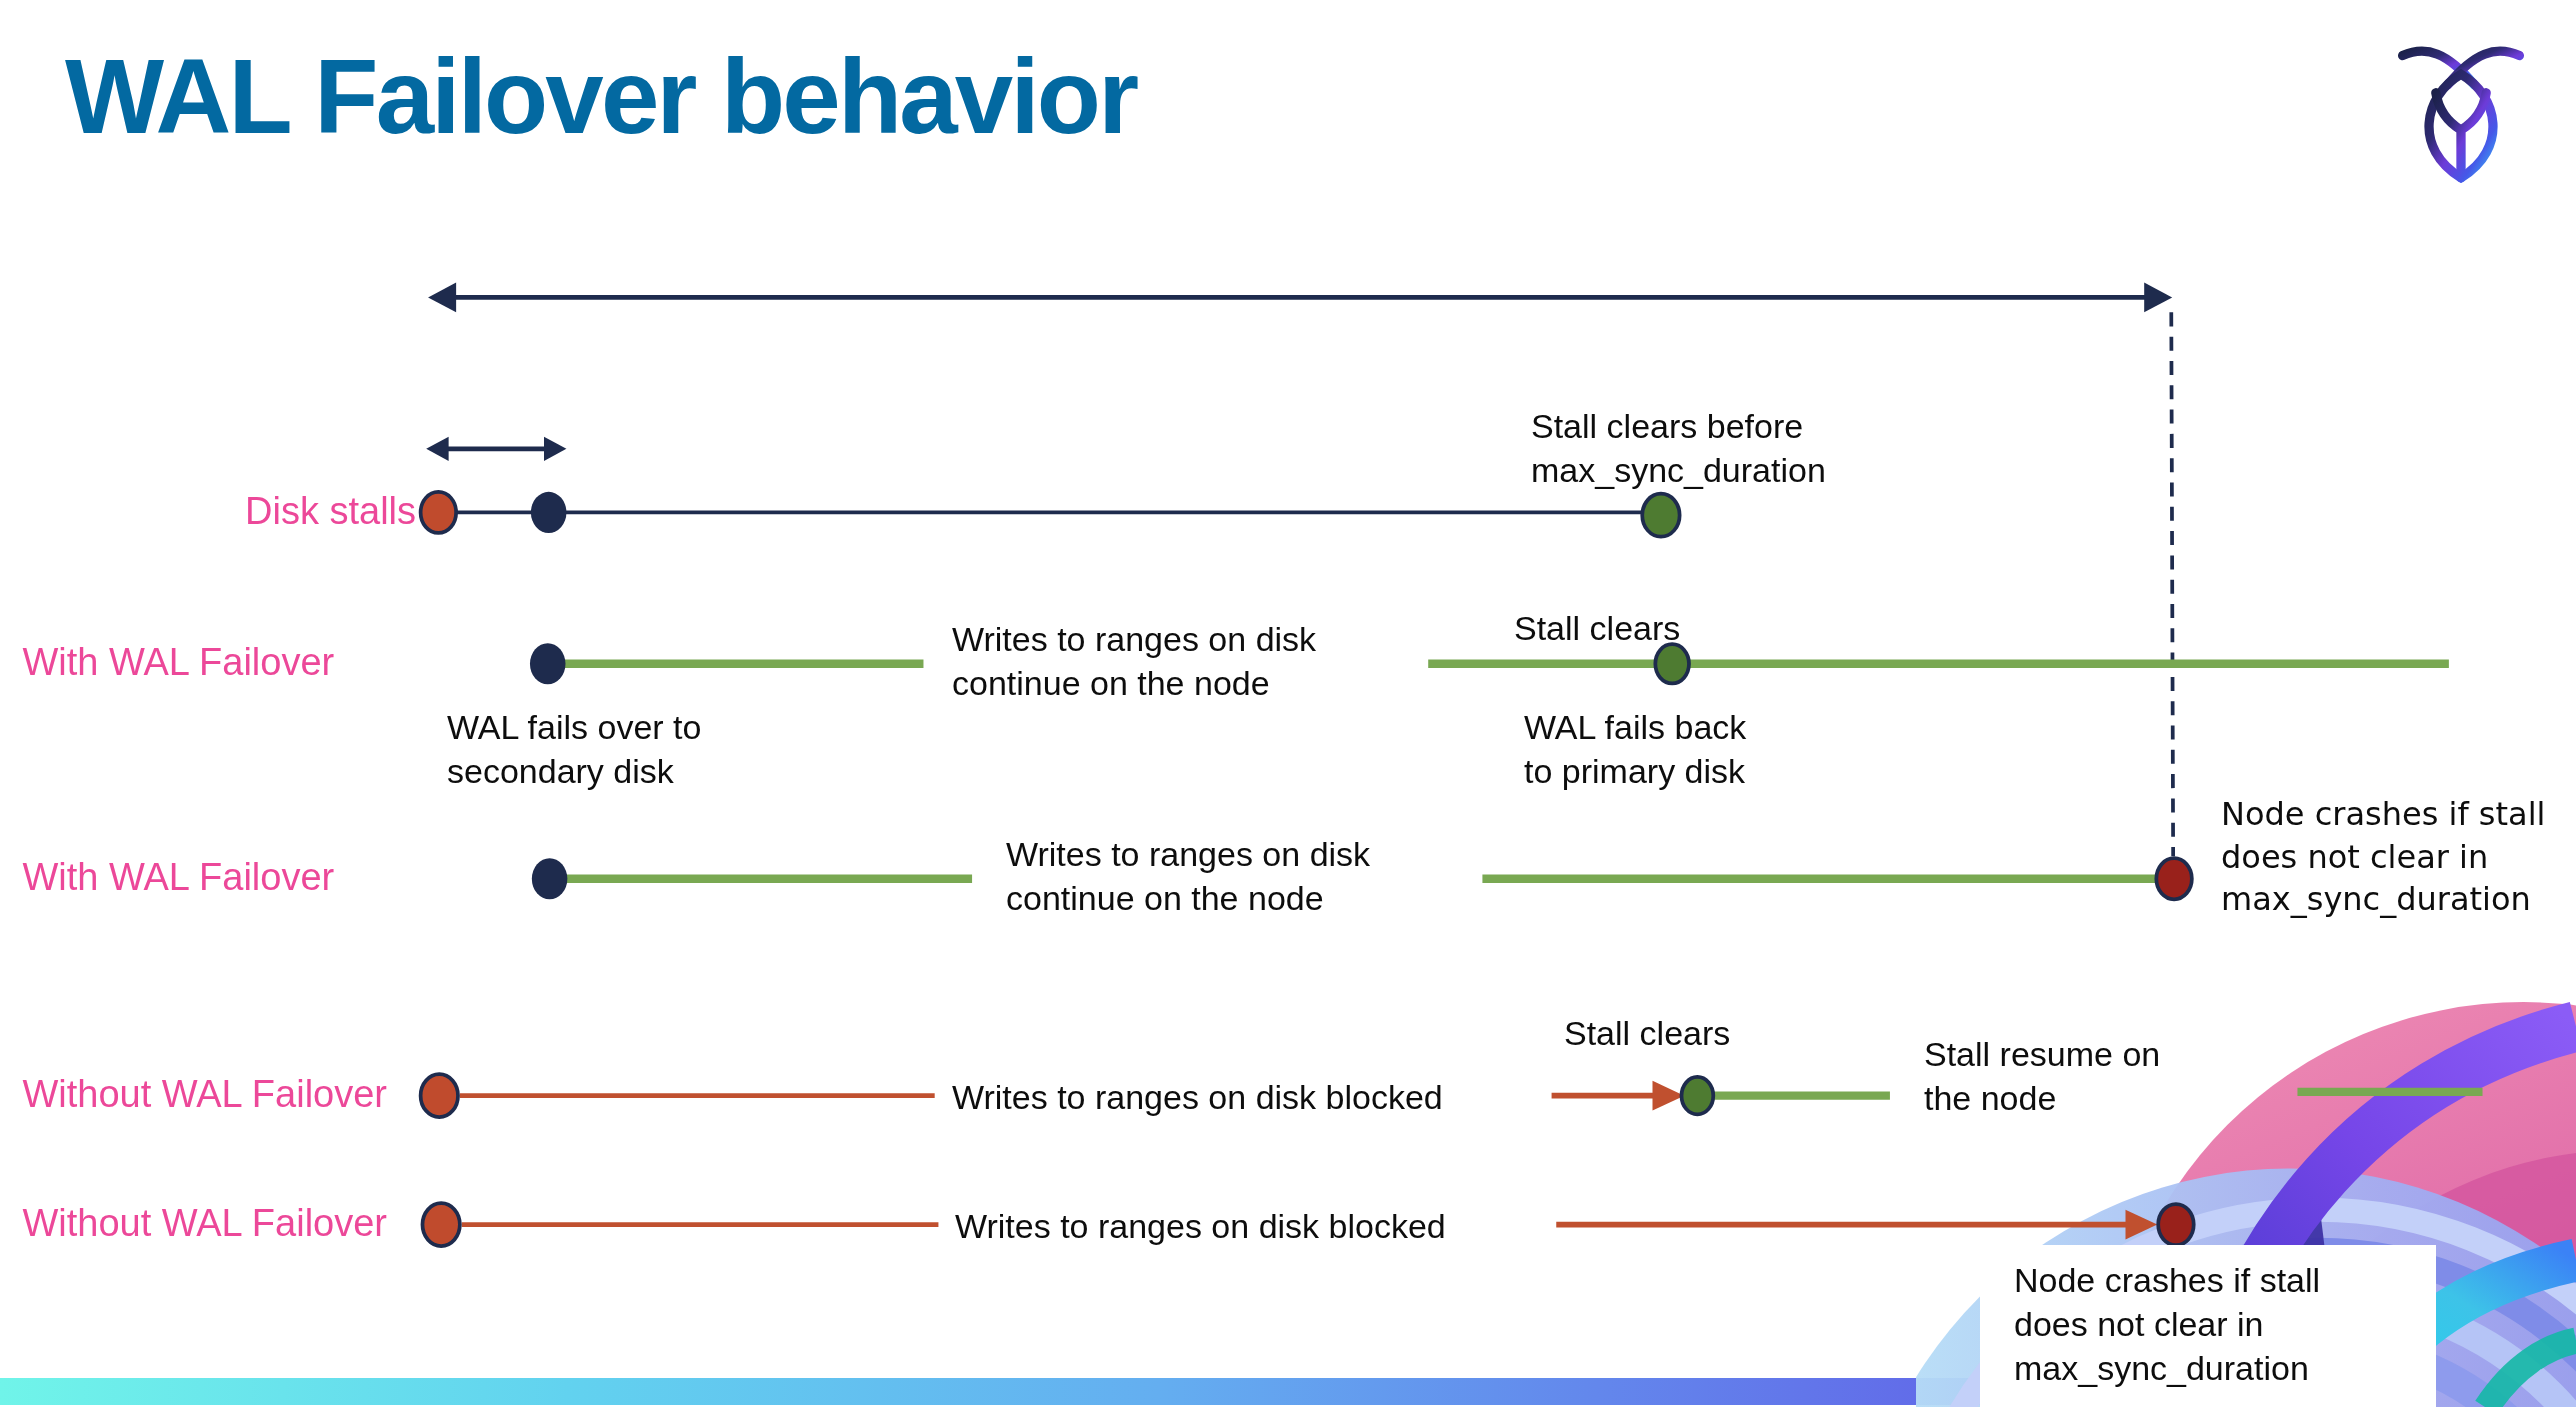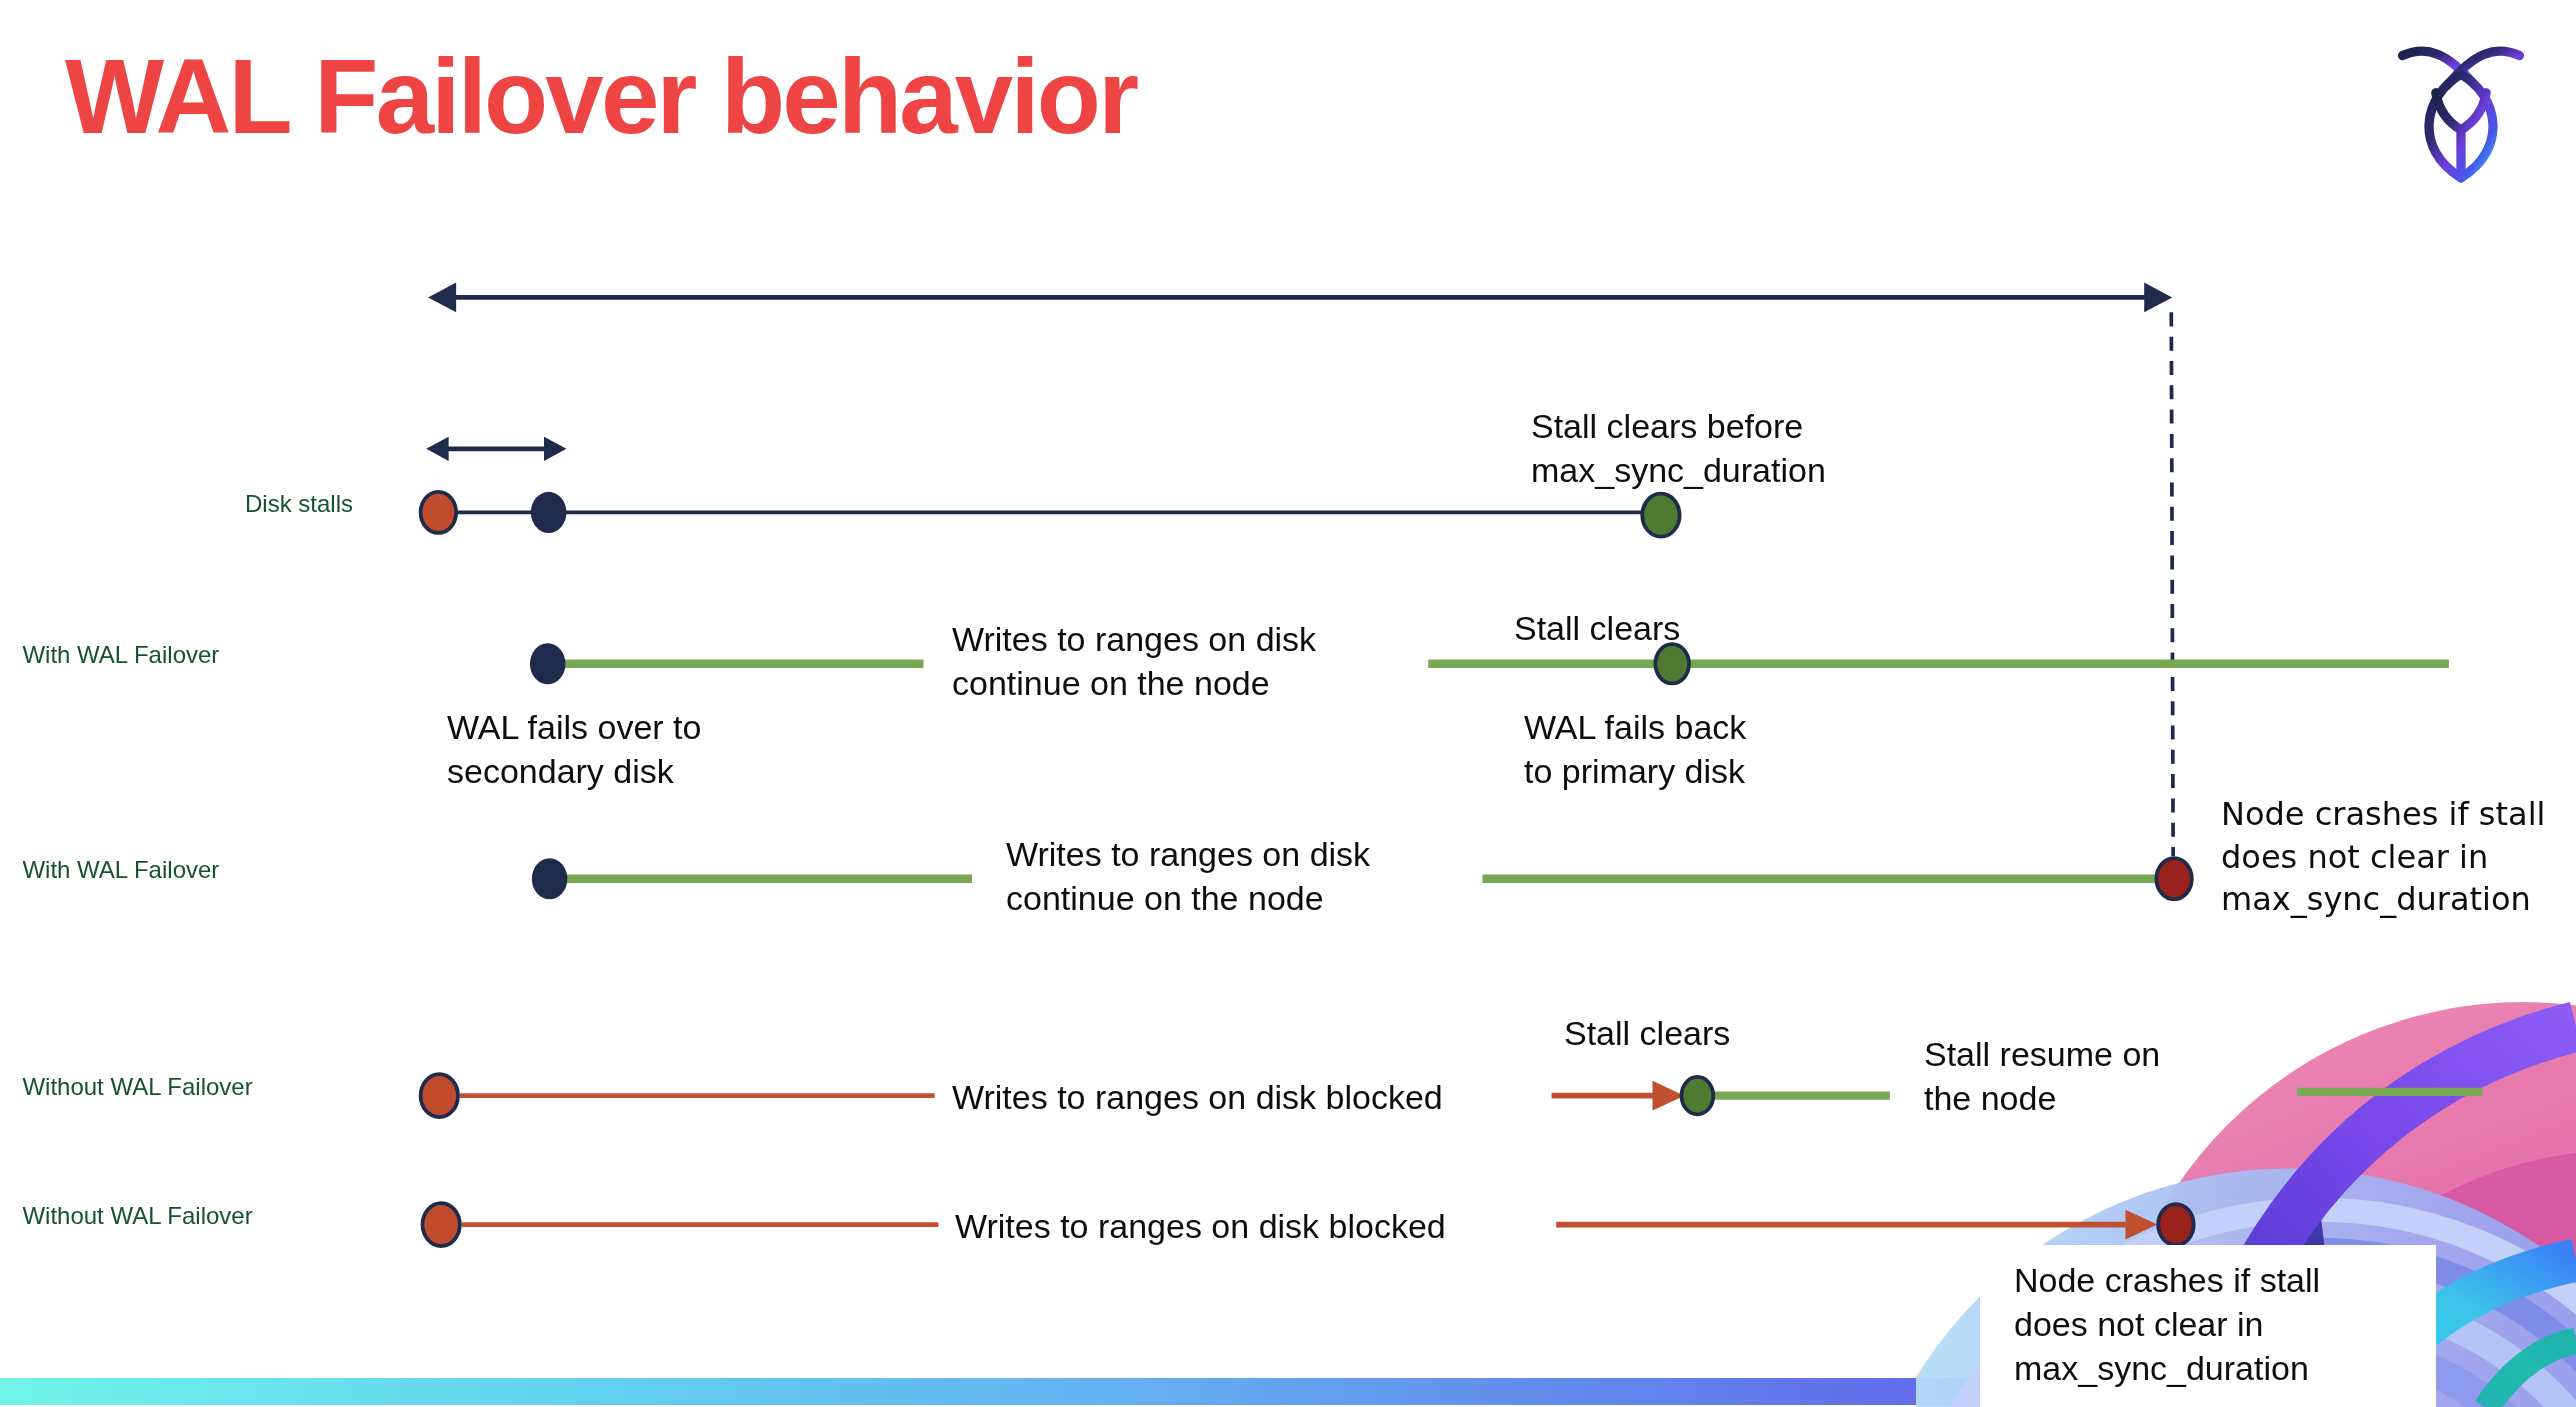--- a/index.html
+++ b/index.html
@@ -1,24 +1,24 @@
 <!DOCTYPE html>
 <html style="--navy: #1e2b4d; --green-line: #79a852; --green-dot: #4e7b31; --red-line: #c0502f; --red-dot: #c04b2d; --dark-red-dot: #99211b; --label-bg: #e9e9e9; --text: #111111; --bar-cyan: #70f4e9; --bar-blue: #64aef0; --bar-indigo: #6165e8; --bar-purple: #7c4ce0;font-size:15px"><head>
 <meta charset="utf-8">
 <style>
   html,body{margin:0;padding:0;background:#ffffff;}
   #canvas{position:relative;width:2576px;height:1408px;overflow:hidden;background:#ffffff;
           font-family:"Liberation Sans",sans-serif;color:var(--text,#111);}
   .abs{position:absolute;}
-  #title{left:65px;top:37px;font-size:105px;font-weight:800;letter-spacing:-2.8px;color:#ef4444;text-align:right;}
+  #title{left:65px;top:37px;font-size:105px;font-weight:800;letter-spacing:-2.8px;color:#0369a1;text-align:right;}
   .mono-callout div{display:inline-block;background:var(--label-bg);color:#1c1c1c;
           font-family:"DejaVu Sans Mono","Liberation Mono",monospace;font-size:27px;
           padding:3.7px 9.3px;margin-bottom:1.9px;}
   .mono-callout{line-height:1.1;}
-  .row-label{font-size:24px;color:#14532d;}
+  .row-label{font-size:38px;color:#ec4899;}
   .note{font-size:34px;line-height:1.3;color:#0d0d0d;white-space:pre-line;}
   .note.center{text-align:left;}
   .note.wide-font{font-family:"DejaVu Sans",sans-serif;font-size:32px;line-height:1.33;}
   #crash-box{left:1980px;top:1245px;width:456px;height:163px;background:#ffffff;z-index:6;}
   #crash-box .note{position:absolute;left:34px;top:13px;}
   #bottom-bar{left:0;top:1378px;width:2576px;height:27px;z-index:1;
       background:linear-gradient(90deg,var(--bar-cyan) 0%,#62d2ef 22%,var(--bar-blue) 45%,#6387ec 62%,var(--bar-indigo) 78%,var(--bar-purple) 96%);}
   #graphic-svg{left:1916px;top:972px;z-index:2;}
   #diagram-svg{left:0;top:0;z-index:4;}
   .txt{z-index:5;}

